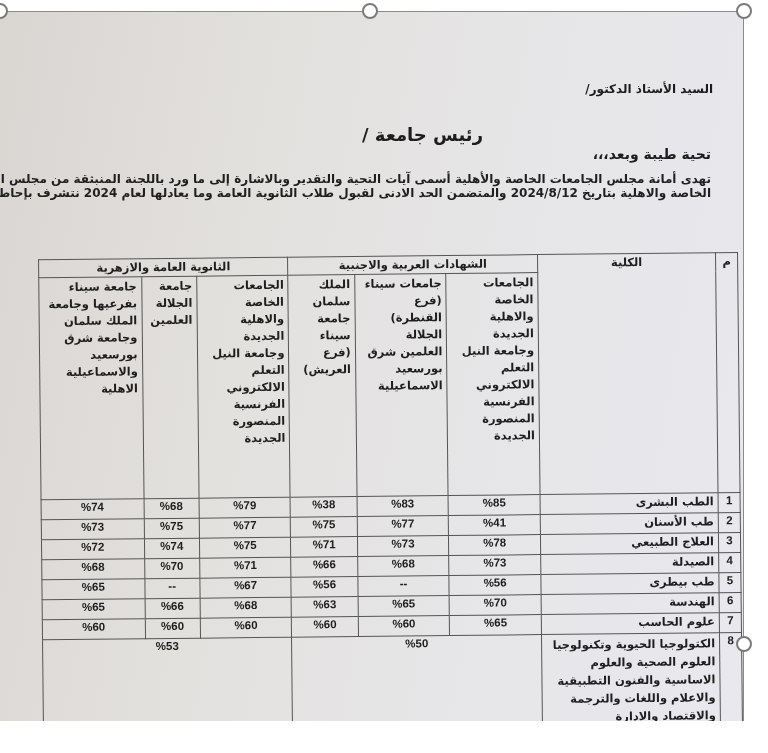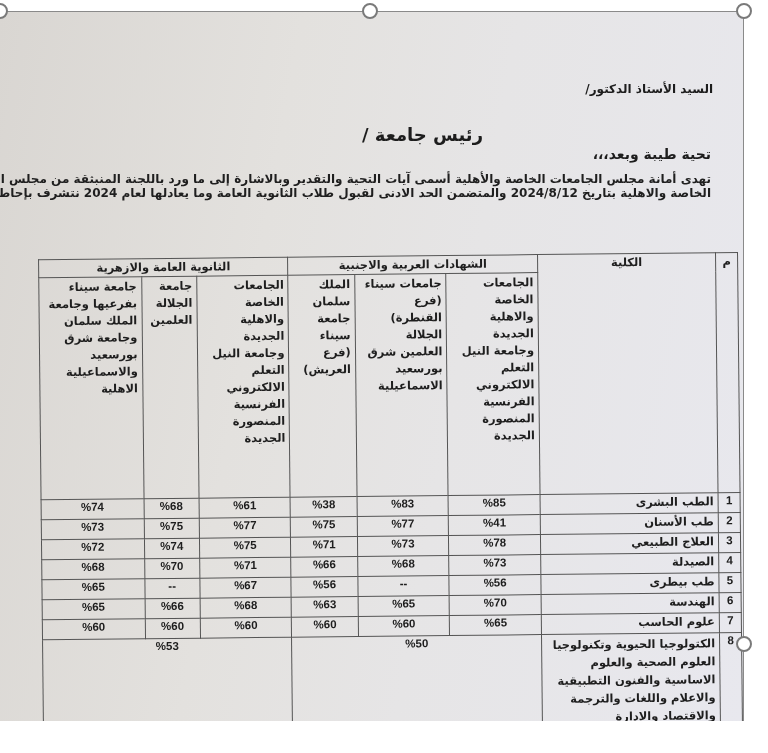--- a/index.html
+++ b/index.html
@@ -84,21 +84,21 @@
           <th class="sub">جامعة سيناء بفرعيها وجامعة الملك سلمان وجامعة شرق بورسعيد والاسماعيلية الاهلية</th>
         </tr>
       </thead>
       <tbody>
         <tr>
           <td class="num">1</td>
           <td class="name">الطب البشرى</td>
           <td class="pct">%85</td>
           <td class="pct">%83</td>
           <td class="pct">%38</td>
-          <td class="pct">%61</td>
+          <td class="pct">%79</td>
           <td class="pct">%68</td>
           <td class="pct">%74</td>
         </tr>
         <tr>
           <td class="num">2</td>
           <td class="name">طب الأسنان</td>
           <td class="pct">%41</td>
           <td class="pct">%77</td>
           <td class="pct">%75</td>
           <td class="pct">%77</td>

